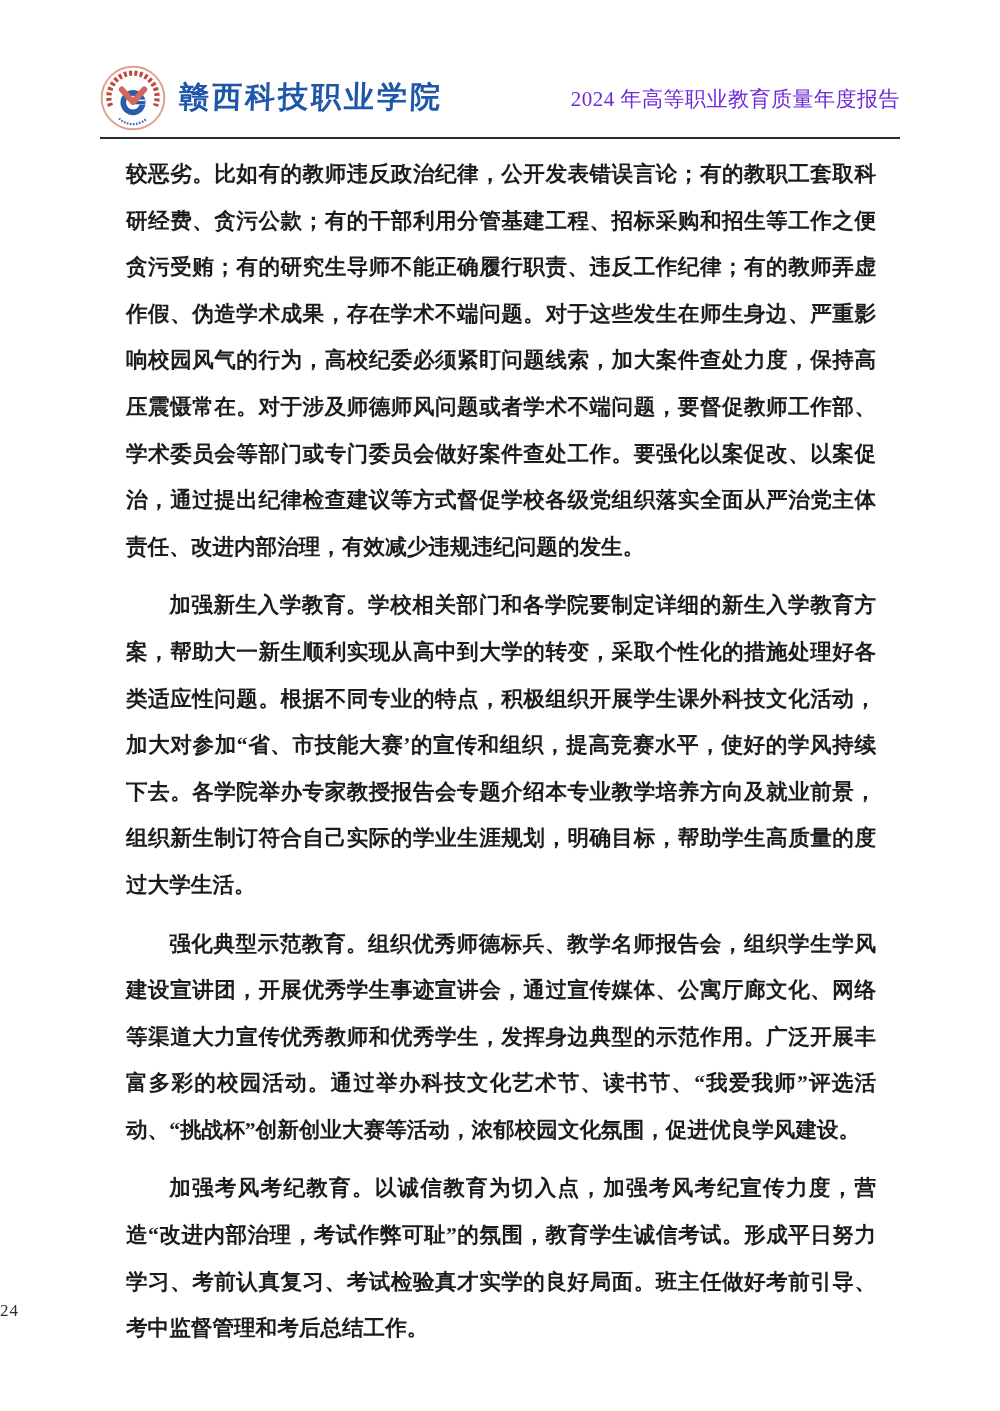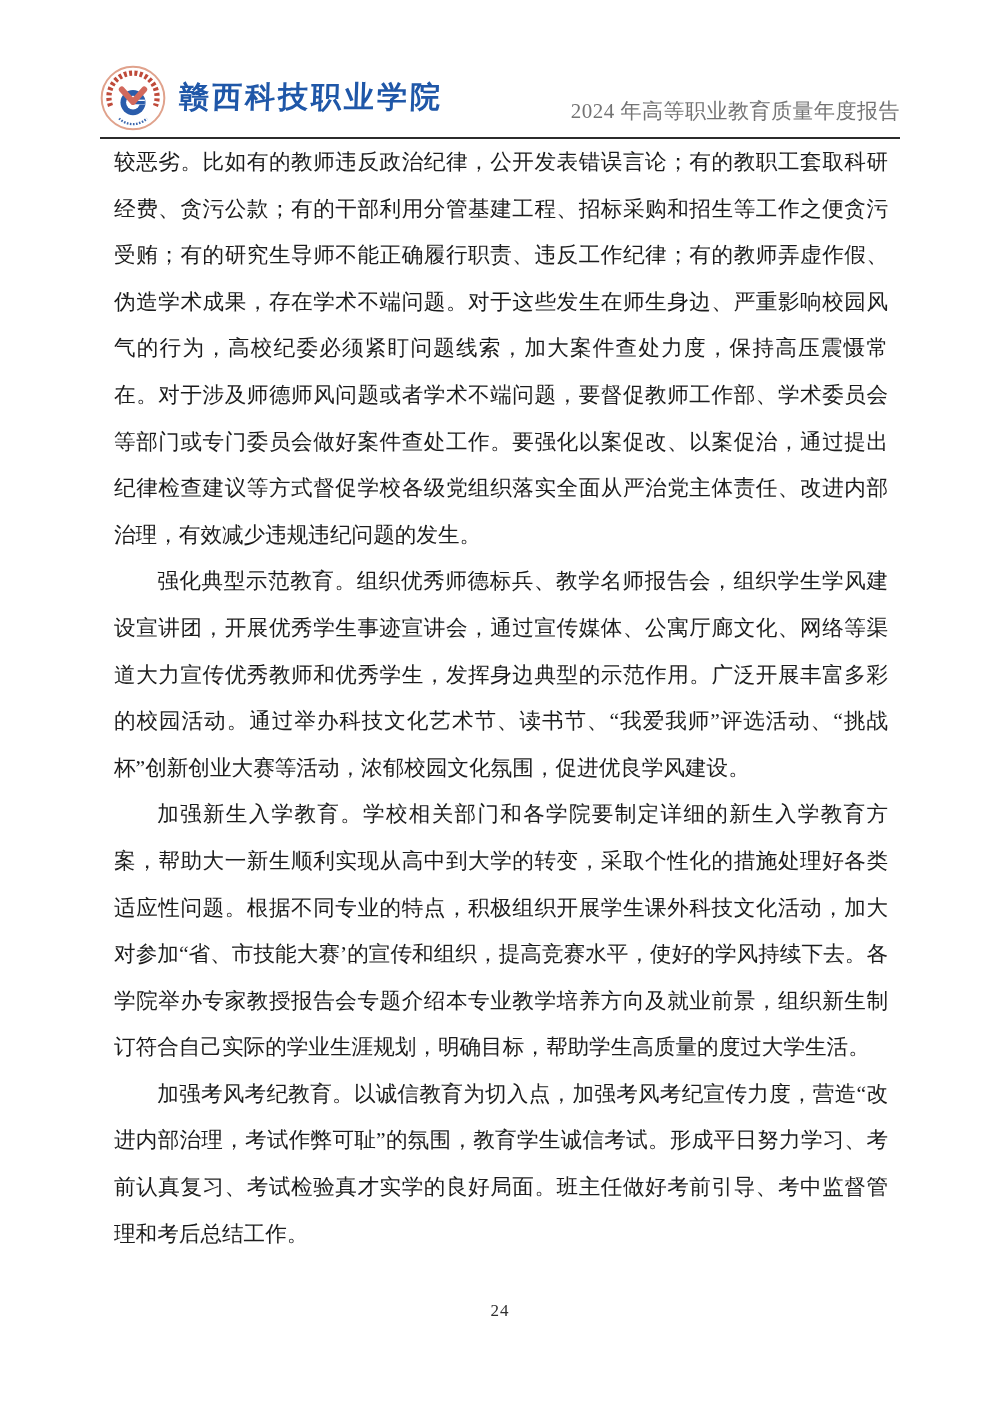--- a/index.html
+++ b/index.html
@@ -33,43 +33,42 @@
     font-size: 30px;
     font-weight: bold;
     color: #1f57a8;
     letter-spacing: 3px;
     white-space: nowrap;
     transform: skewX(-2deg);
   }
   .report-title {
     align-self: flex-end;
     font-size: 21px;
-    color: #737373;
+    color: #6d28d9;
     letter-spacing: 0.5px;
-    padding-bottom: 12px;
+    padding-bottom: 24px;
     white-space: nowrap;
   }
   .content {
     position: absolute;
     left: 114px;
     width: 774px;
     top: 139px;
     font-size: 21.6px;
     line-height: 46.6px;
     text-align: justify;
     color: #1c1c1c;
   }
-  .content p { margin: 0; text-indent: 2em; }
+  .content p { margin: 12px; text-indent: 2em; font-weight: bold; }
   .content p.no-indent { text-indent: 0; }
   .footer {
     position: absolute;
     left: 0;
     right: 0;
     top: 1301px;
-    text-align: center;
     font-size: 17px;
     color: #2f2f2f;
     letter-spacing: 1px;
   }
 </style>
 </head>
 <body>
 
 <div class="page">
 
@@ -92,20 +91,20 @@
           <path d="M 33 37 L 50 56 L 67 37" stroke="#d2685c" stroke-width="9" fill="none" stroke-linecap="round" stroke-linejoin="round"></path>
         </svg>
       </div>
       <div class="school-name">赣西科技职业学院</div>
     </div>
     <div class="report-title">2024 年高等职业教育质量年度报告</div>
   </div>
 
   <div class="content">
     <p class="no-indent">较恶劣。比如有的教师违反政治纪律，公开发表错误言论；有的教职工套取科研经费、贪污公款；有的干部利用分管基建工程、招标采购和招生等工作之便贪污受贿；有的研究生导师不能正确履行职责、违反工作纪律；有的教师弄虚作假、伪造学术成果，存在学术不端问题。对于这些发生在师生身边、严重影响校园风气的行为，高校纪委必须紧盯问题线索，加大案件查处力度，保持高压震慑常在。对于涉及师德师风问题或者学术不端问题，要督促教师工作部、学术委员会等部门或专门委员会做好案件查处工作。要强化以案促改、以案促治，通过提出纪律检查建议等方式督促学校各级党组织落实全面从严治党主体责任、改进内部治理，有效减少违规违纪问题的发生。</p>
+    <p>加强新生入学教育。学校相关部门和各学院要制定详细的新生入学教育方案，帮助大一新生顺利实现从高中到大学的转变，采取个性化的措施处理好各类适应性问题。根据不同专业的特点，积极组织开展学生课外科技文化活动，加大对参加“省、市技能大赛’的宣传和组织，提高竞赛水平，使好的学风持续下去。各学院举办专家教授报告会专题介绍本专业教学培养方向及就业前景，组织新生制订符合自己实际的学业生涯规划，明确目标，帮助学生高质量的度过大学生活。</p>
     <p>强化典型示范教育。组织优秀师德标兵、教学名师报告会，组织学生学风建设宣讲团，开展优秀学生事迹宣讲会，通过宣传媒体、公寓厅廊文化、网络等渠道大力宣传优秀教师和优秀学生，发挥身边典型的示范作用。广泛开展丰富多彩的校园活动。通过举办科技文化艺术节、读书节、“我爱我师”评选活动、“挑战杯”创新创业大赛等活动，浓郁校园文化氛围，促进优良学风建设。</p>
-    <p>加强新生入学教育。学校相关部门和各学院要制定详细的新生入学教育方案，帮助大一新生顺利实现从高中到大学的转变，采取个性化的措施处理好各类适应性问题。根据不同专业的特点，积极组织开展学生课外科技文化活动，加大对参加“省、市技能大赛’的宣传和组织，提高竞赛水平，使好的学风持续下去。各学院举办专家教授报告会专题介绍本专业教学培养方向及就业前景，组织新生制订符合自己实际的学业生涯规划，明确目标，帮助学生高质量的度过大学生活。</p>
     <p>加强考风考纪教育。以诚信教育为切入点，加强考风考纪宣传力度，营造“改进内部治理，考试作弊可耻”的氛围，教育学生诚信考试。形成平日努力学习、考前认真复习、考试检验真才实学的良好局面。班主任做好考前引导、考中监督管理和考后总结工作。</p>
   </div>
 
   <div class="footer">24</div>
 
 </div>
 
 </body></html>

